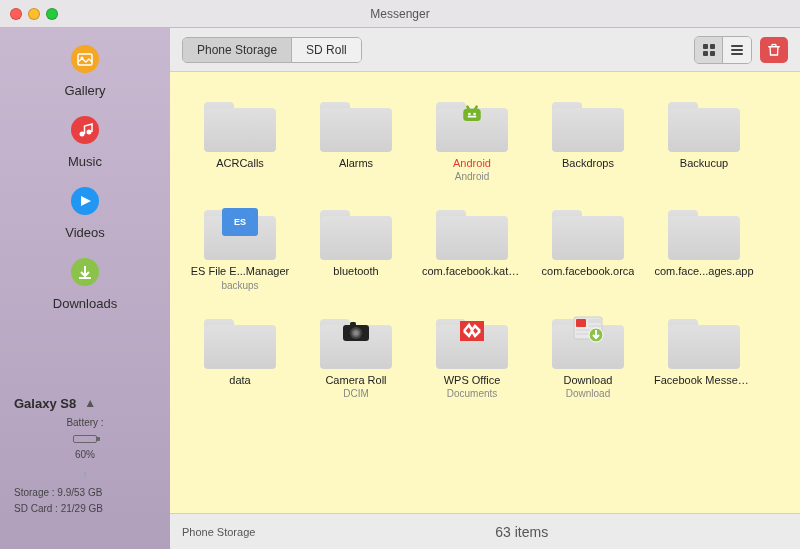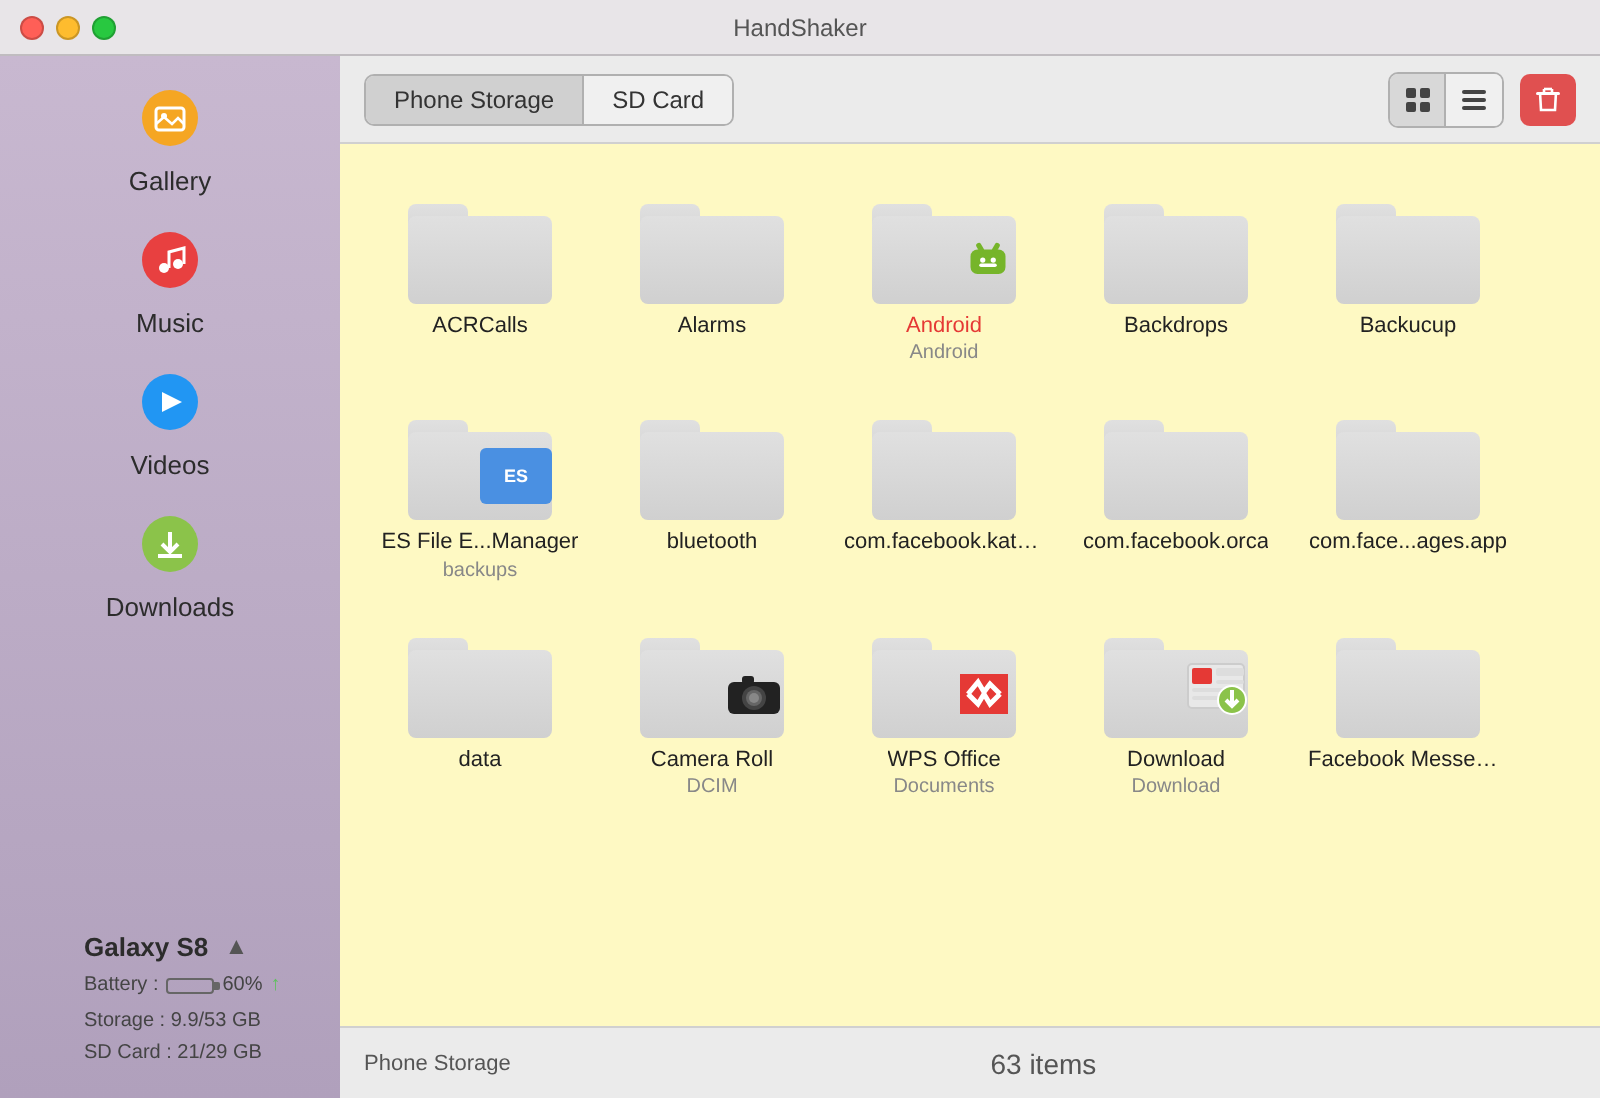--- a/index.html
+++ b/index.html
@@ -86,22 +86,21 @@
     }
     .sidebar-label {
       font-size: 13px;
       font-weight: 500;
       color: #2c2c2c;
     }
 
     
     .device-info {
       margin-top: auto;
-      padding: 10px 14px 14px;
-      margin-left: 28px;
+      padding: 10px 14px 32px;
     }
     .device-name {
       font-size: 13px;
       font-weight: 600;
       color: #2c2c2c;
       display: flex;
       align-items: center;
       gap: 6px;
       margin-bottom: 4px;
     }
@@ -256,28 +255,28 @@
       position: absolute;
       top: 6px;
       left: 0;
       width: 30px;
       height: 12px;
       background: linear-gradient(180deg, #e0e0e0 0%, #d8d8d8 100%);
       border-radius: 4px 4px 0 0;
     }
     .folder-overlay {
       position: absolute;
-      bottom: 0;
+      bottom: 16px;
       left: 0;
       right: 0;
       height: 44px;
       border-radius: 4px;
       display: flex;
       align-items: center;
-      justify-content: flex-end;
+      justify-content: center;
     }
 
     .file-name {
       font-size: 11px;
       color: #222;
       text-align: center;
       margin-top: 4px;
       line-height: 1.3;
       max-width: 100px;
       overflow: hidden;
@@ -319,21 +318,21 @@
   </style>
 </head>
 <body>
 
 <div class="titlebar">
   <div class="titlebar-buttons">
     <div class="tb-btn tb-close"></div>
     <div class="tb-btn tb-minimize"></div>
     <div class="tb-btn tb-maximize"></div>
   </div>
-  <span class="titlebar-title">HandShaker</span>
+  <span class="titlebar-title">Messenger</span>
 </div>
 
 <div class="main-container">
 
   <div class="sidebar">
     <div class="sidebar-item">
       <div class="sidebar-icon" style="background:#f5a623;">
         <svg width="16" height="16" viewBox="0 0 16 16" fill="white">
           <rect x="1" y="3" width="14" height="11" rx="1.5" fill="none" stroke="white" stroke-width="1.5"></rect>
           <circle cx="5" cy="7" r="1.5" fill="white"></circle>
@@ -370,38 +369,38 @@
       </div>
       <span class="sidebar-label">Downloads</span>
     </div>
 
     <div class="device-info">
       <div class="device-name">
         <span>Galaxy S8</span>
         <div class="eject-icon">▲</div>
       </div>
       <div class="device-stats">
-        <div style="display:flex;align-items:center;gap:4px;margin-bottom:2px;">
+        <div style="display:flex;align-items:center;gap:4px;margin-bottom:2px;flex-direction:column;">
           <span>Battery :</span>
           <span class="battery-bar"><span class="battery-fill"></span></span>
           <span>60%</span>
           <span style="color:#60c060;">↑</span>
         </div>
         <div>Storage : 9.9/53 GB</div>
         <div>SD Card : 21/29 GB</div>
       </div>
     </div>
   </div>
 
   <div class="content-area">
 
     <div class="toolbar">
       <div class="tab-group">
         <button class="tab-btn active">Phone Storage</button>
-        <button class="tab-btn">SD Card</button>
+        <button class="tab-btn">SD Roll</button>
       </div>
       <div class="toolbar-spacer"></div>
       <div class="view-toggle">
         <button class="view-btn active">
           <svg width="14" height="14" viewBox="0 0 14 14" fill="#444">
             <rect x="1" y="1" width="5" height="5" rx="1"></rect>
             <rect x="8" y="1" width="5" height="5" rx="1"></rect>
             <rect x="1" y="8" width="5" height="5" rx="1"></rect>
             <rect x="8" y="8" width="5" height="5" rx="1"></rect>
           </svg>

